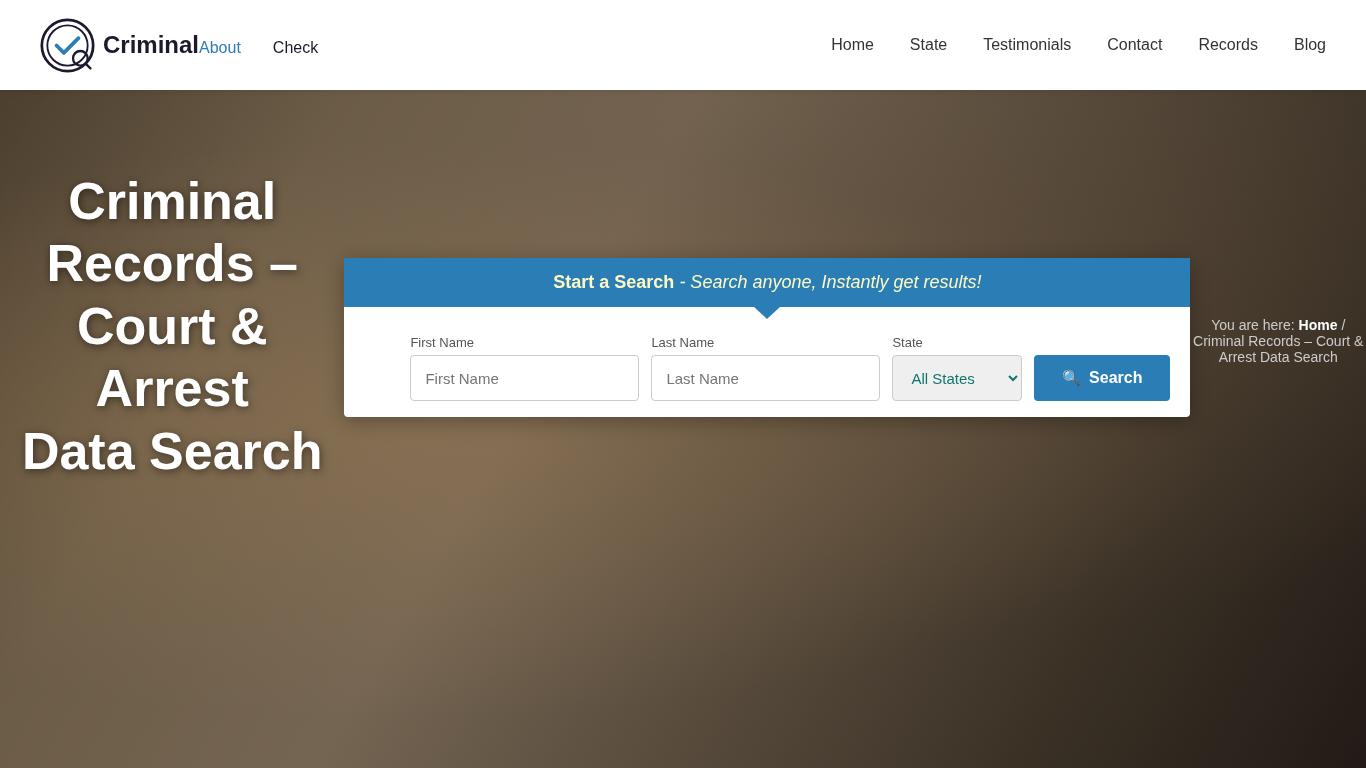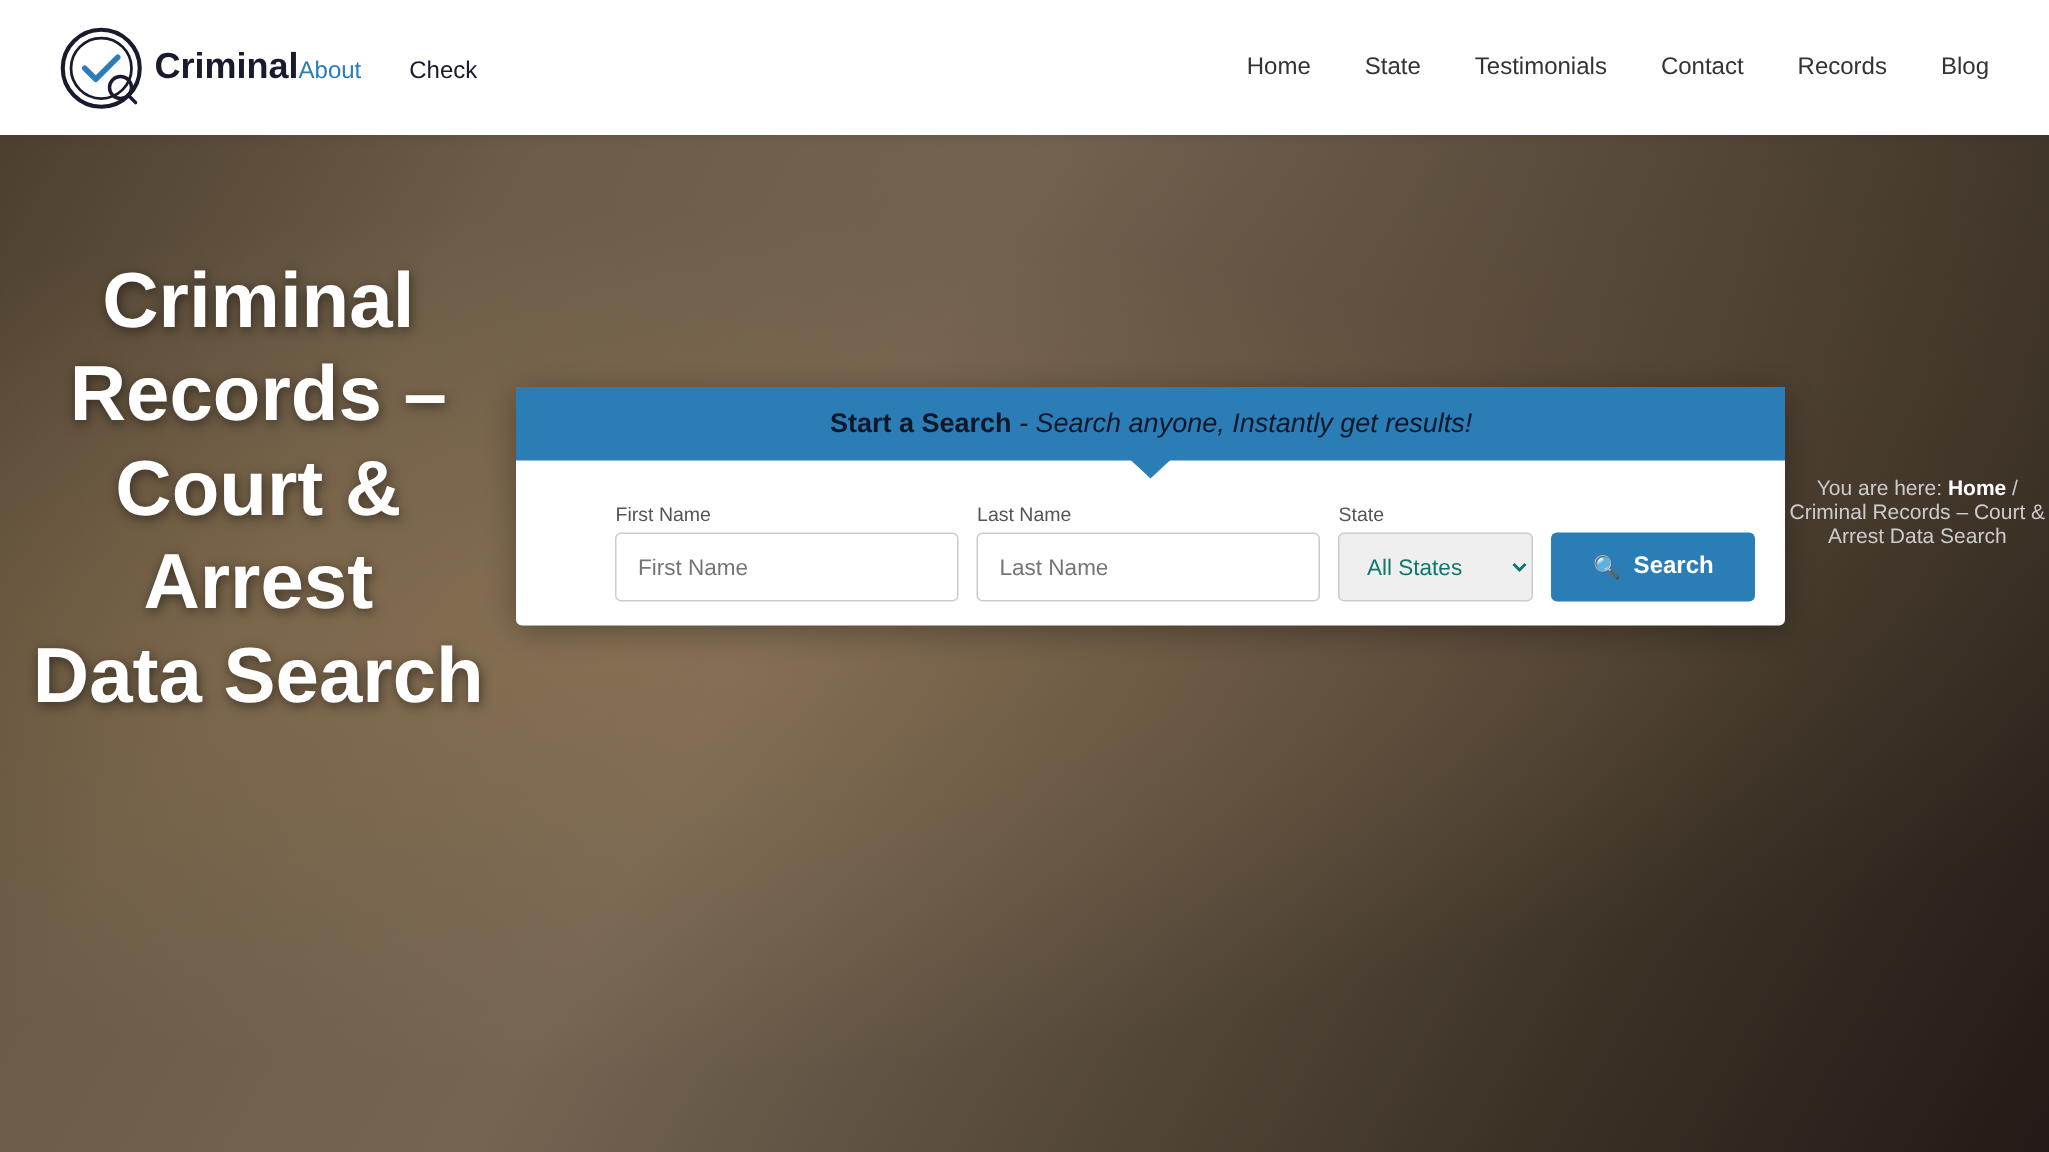--- a/index.html
+++ b/index.html
@@ -117,21 +117,21 @@
       bottom: -12px;
       left: 50%;
       transform: translateX(-50%);
       width: 0;
       height: 0;
       border-left: 14px solid transparent;
       border-right: 14px solid transparent;
       border-top: 13px solid #2a7db5;
     }
     .search-header-text {
-      color: #0f172a;
+      color: #fef9c3;
       font-size: 18px;
     }
     .search-header-text strong {
       font-weight: 700;
     }
     .search-header-text em {
       font-style: italic;
       font-weight: 400;
     }
     .search-body {

